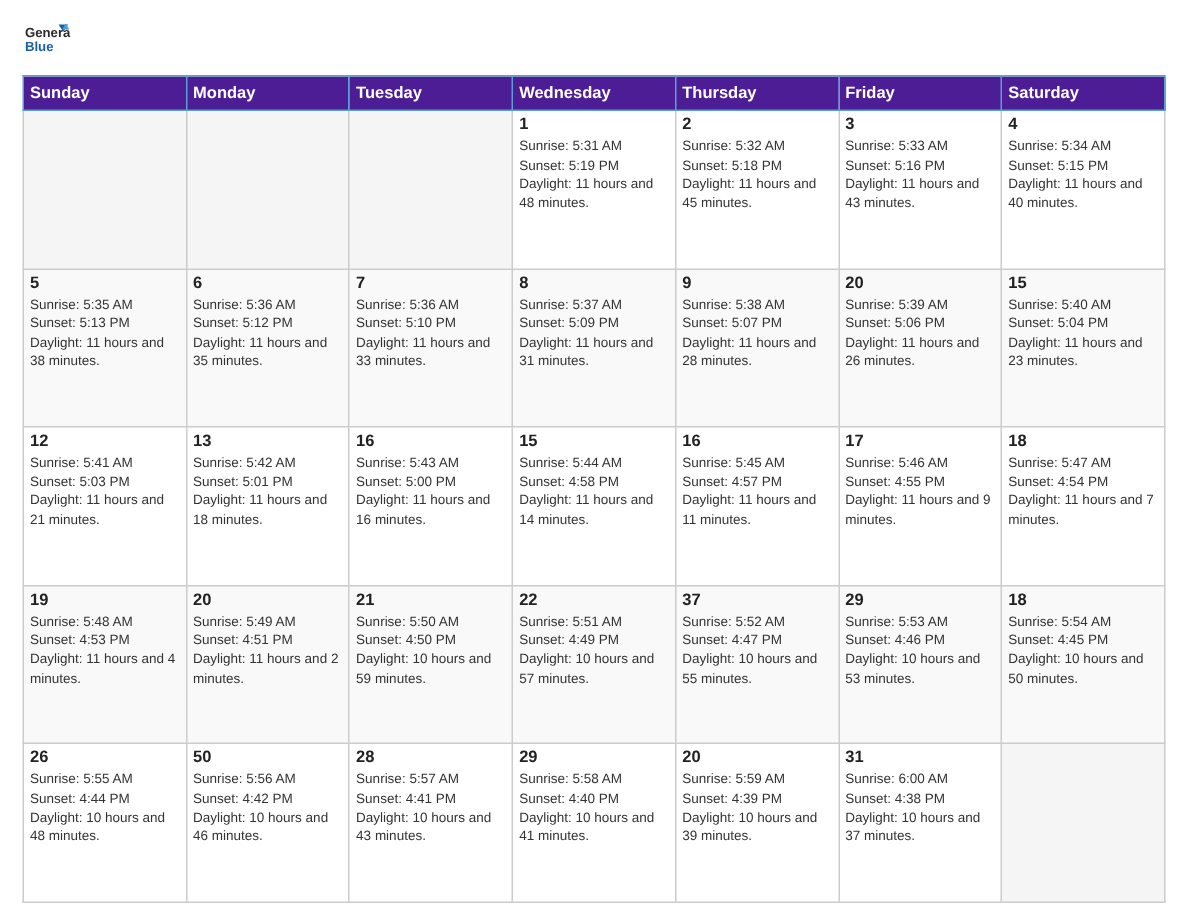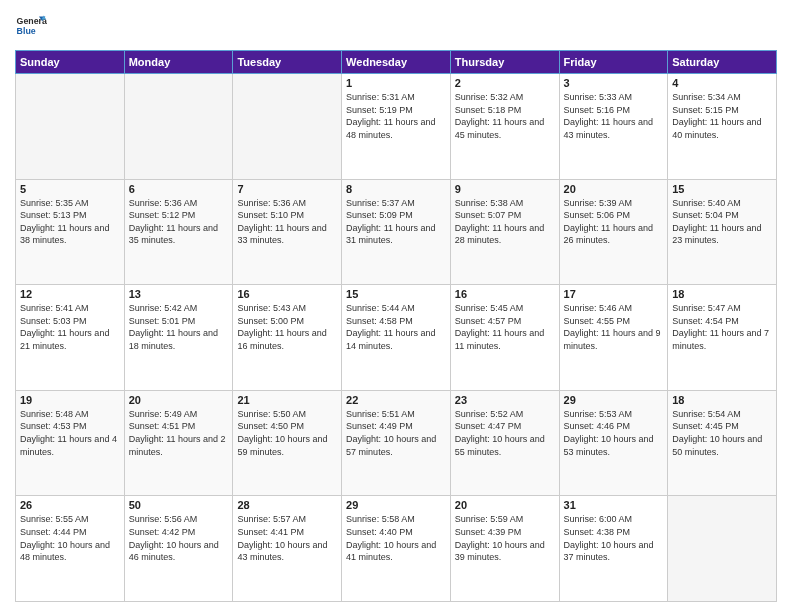--- a/index.html
+++ b/index.html
@@ -211,21 +211,21 @@
           </td>
           <td>
             <div class="day-number">21</div>
             <div class="cell-text">Sunrise: 5:50 AM<br>Sunset: 4:50 PM<br>Daylight: 10 hours and 59 minutes.</div>
           </td>
           <td>
             <div class="day-number">22</div>
             <div class="cell-text">Sunrise: 5:51 AM<br>Sunset: 4:49 PM<br>Daylight: 10 hours and 57 minutes.</div>
           </td>
           <td>
-            <div class="day-number">23</div>
+            <div class="day-number">37</div>
             <div class="cell-text">Sunrise: 5:52 AM<br>Sunset: 4:47 PM<br>Daylight: 10 hours and 55 minutes.</div>
           </td>
           <td>
             <div class="day-number">29</div>
             <div class="cell-text">Sunrise: 5:53 AM<br>Sunset: 4:46 PM<br>Daylight: 10 hours and 53 minutes.</div>
           </td>
           <td>
             <div class="day-number">18</div>
             <div class="cell-text">Sunrise: 5:54 AM<br>Sunset: 4:45 PM<br>Daylight: 10 hours and 50 minutes.</div>
           </td>

